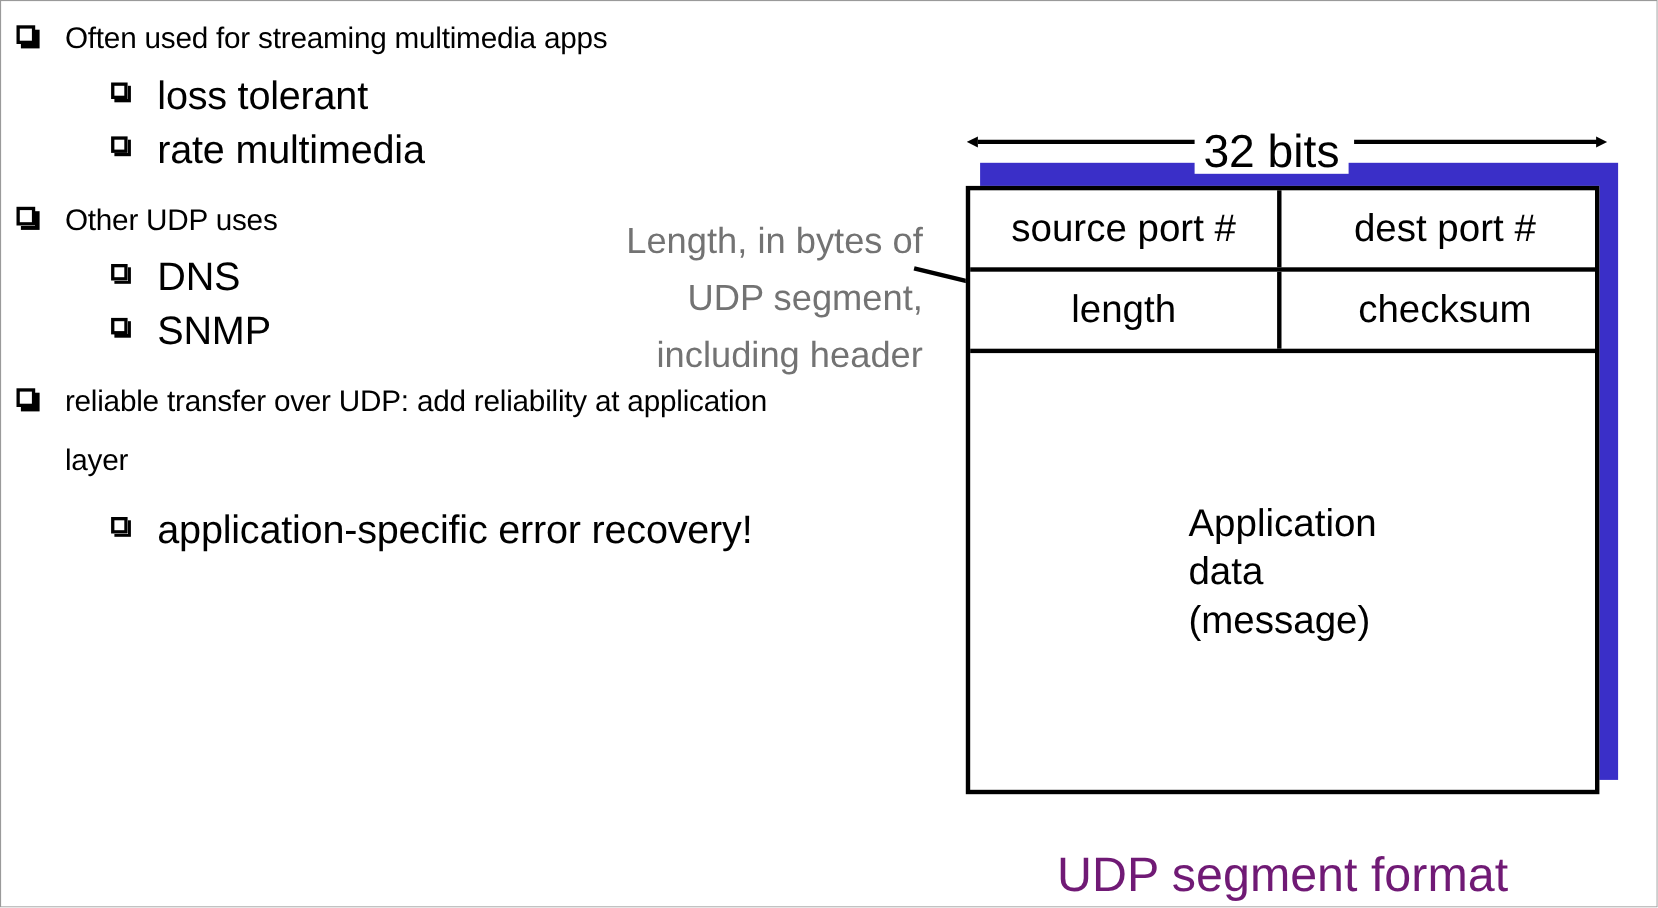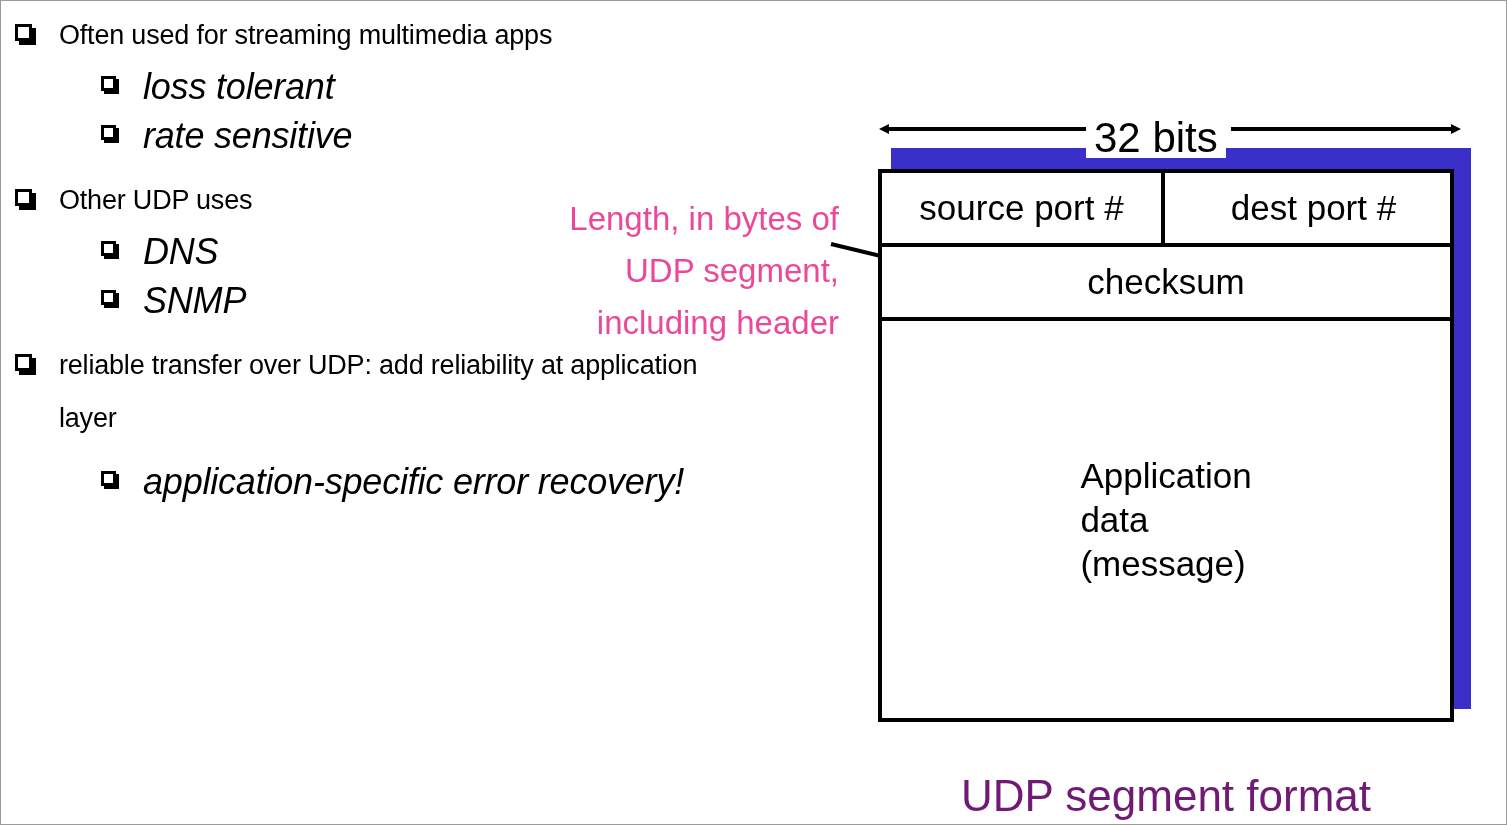--- a/index.html
+++ b/index.html
@@ -26,21 +26,21 @@
     position: absolute;
     left: 14px;
     top: 8px;
     width: 700px;
   }
   .bullet-row {
     display: flex;
     align-items: flex-start;
   }
   .bullet-row.lvl1 { margin-left: 0px; }
-  .bullet-row.lvl2 { margin-left: 86px; font-style: italic; }
+  .bullet-row.lvl2 { margin-left: 86px; }
 
   .bullet-glyph {
     flex: 0 0 auto;
     line-height: 1;
     color: #000;
     position: relative;
     top: 6px;
   }
   .lvl1 .bullet-glyph {
     width: 44px;
@@ -158,21 +158,21 @@
   }
 
   #length-annotation {
     position: absolute;
     left: 560px;
     top: 192px;
     width: 278px;
     text-align: right;
     font-size: 33px;
     line-height: 52px;
-    color: #ec4899;
+    color: #737373;
     z-index: 3;
   }
 
   #caption {
     position: absolute;
     left: 877px;
     top: 770px;
     width: 576px;
     text-align: center;
     font-size: 44px;
@@ -192,21 +192,21 @@
       <span class="bullet-text">Often used for streaming multimedia apps</span>
     </div>
 
     <div class="bullet-row lvl2">
       <span class="bullet-glyph"><span class="sq"></span></span>
       <span class="bullet-text">loss tolerant</span>
     </div>
 
     <div class="bullet-row lvl2">
       <span class="bullet-glyph"><span class="sq"></span></span>
-      <span class="bullet-text">rate sensitive</span>
+      <span class="bullet-text">rate multimedia</span>
     </div>
 
     <div class="gap-a"></div>
 
     <div class="bullet-row lvl1">
       <span class="bullet-glyph"><span class="sq"></span></span>
       <span class="bullet-text">Other UDP uses</span>
     </div>
 
     <div class="bullet-row lvl2">
@@ -257,20 +257,21 @@
   </svg>
 
   <div id="bits-label">32 bits</div>
 
   <div id="segment-table">
     <div class="hdr-row">
       <div class="hdr-cell left">source port #</div>
       <div class="hdr-cell right">dest port #</div>
     </div>
     <div class="hdr-row">
+      <div class="hdr-cell left">length</div>
       <div class="hdr-cell right">checksum</div>
     </div>
     <div id="payload-cell">
       <span style="white-space: pre-line;">Application
 data
 (message)</span>
     </div>
   </div>
 
   <div id="length-annotation">Length, in bytes of UDP segment, including header</div>

